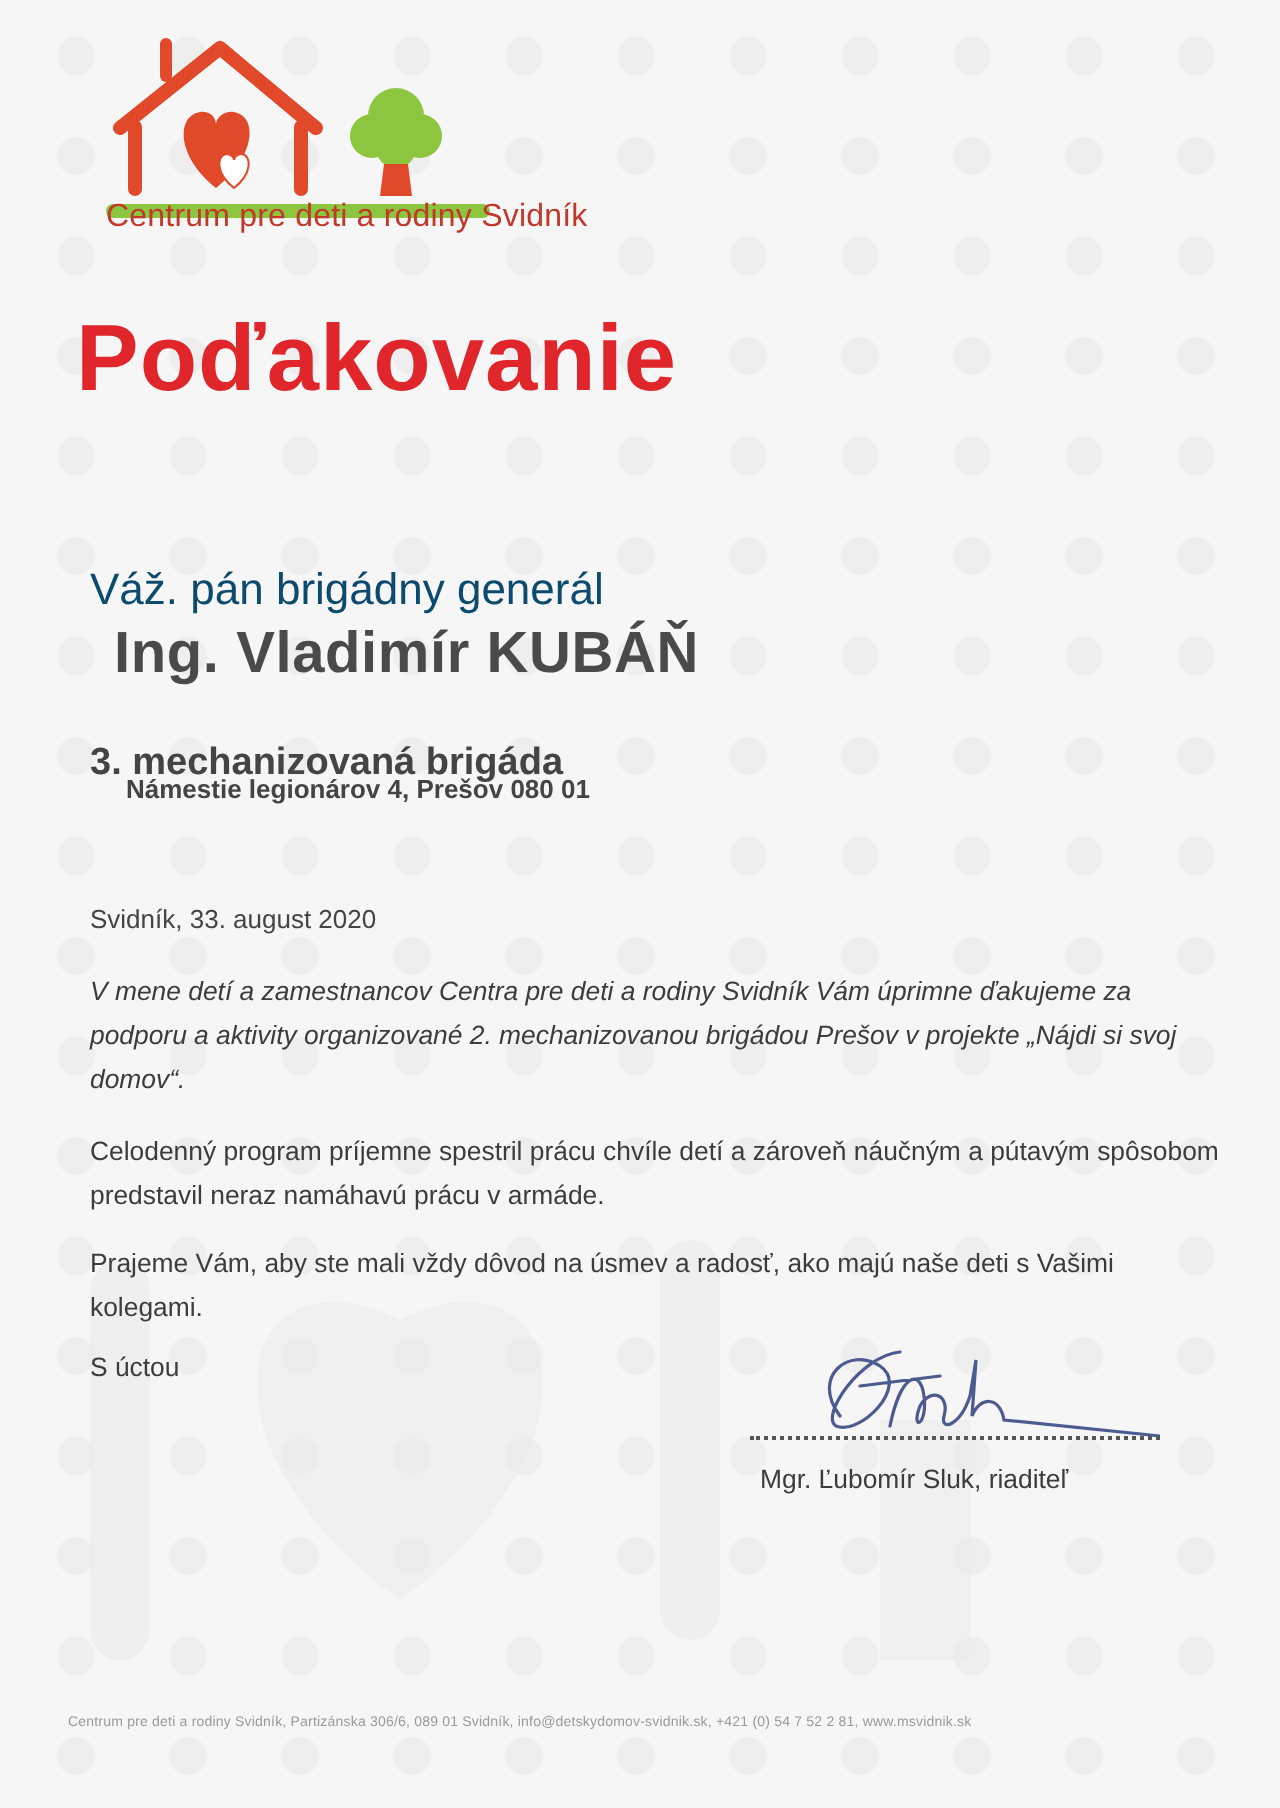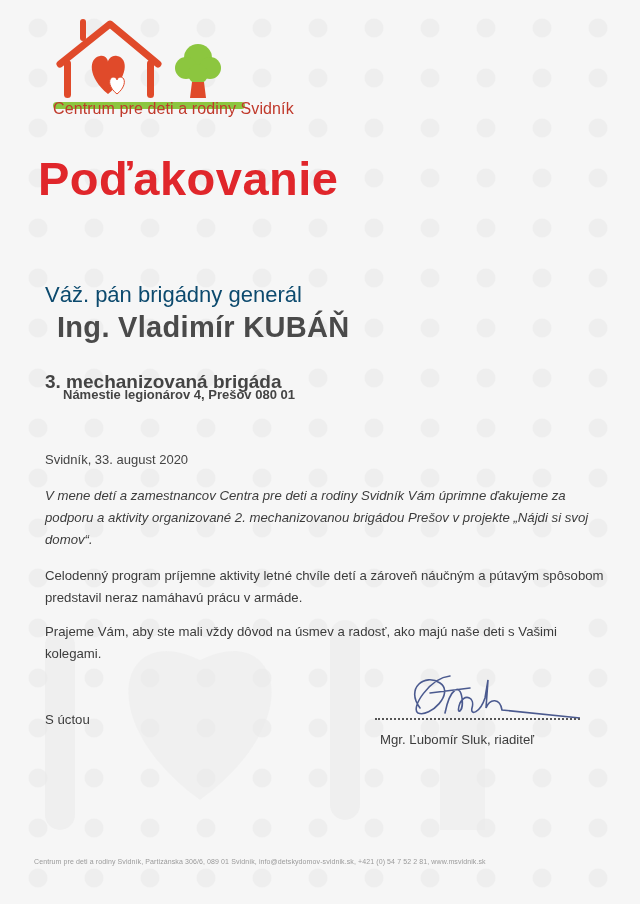--- a/index.html
+++ b/index.html
@@ -23,21 +23,21 @@
     .title { position: absolute; left: 38px; top: 151px; font-size: 47px; font-weight: bold; color: #e0262b; letter-spacing: 0.5px; }
     .salutation { position: absolute; left: 45px; top: 282px; font-size: 22px; color: #0c4a6e; }
     .name { position: absolute; left: 44px; top: 311px; font-size: 29px; font-weight: bold; color: #4a4a4a; letter-spacing: 0.3px; margin-left: 13px; }
     .unit { position: absolute; left: 45px; top: 371px; font-size: 19px; font-weight: bold; color: #444; }
     .address { position: absolute; left: 45px; top: 387px; font-size: 13px; font-weight: bold; color: #444; margin-left: 18px; }
     .date { position: absolute; left: 45px; top: 452px; font-size: 13px; color: #444; }
     .para { position: absolute; left: 45px; width: 570px; font-size: 13.2px; line-height: 22px; color: #3c3c3c; }
     .p1 { top: 485px; font-style: italic; }
     .p2 { top: 565px; }
     .p3 { top: 621px; }
-    .closing { position: absolute; left: 45px; top: 676px; font-size: 13.2px; color: #3c3c3c; margin-top: 36px; }
+    .closing { position: absolute; left: 45px; top: 676px; font-size: 13.2px; color: #3c3c3c; }
     .signature { position: absolute; left: 400px; top: 668px; width: 180px; height: 55px; }
     .sig-line { position: absolute; left: 375px; top: 718px; width: 205px; border-top: 2px dotted #555; }
     .signer { position: absolute; left: 380px; top: 732px; font-size: 13.2px; color: #3c3c3c; white-space: nowrap; text-align: center; }
     .footer { position: absolute; left: 34px; top: 858px; font-size: 7px; color: #9a9a9a; white-space: nowrap; letter-spacing: 0.1px; }
   </style>
 </head>
 <body>
 
 <div class="watermark-grid"></div>
 
@@ -71,21 +71,21 @@
 <div class="logo-caption">Centrum pre deti a rodiny Svidník</div>
 
 <div class="title">Poďakovanie</div>
 <div class="salutation">Váž. pán brigádny generál</div>
 <div class="name">Ing. Vladimír KUBÁŇ</div>
 <div class="unit">3. mechanizovaná brigáda</div>
 <div class="address">Námestie legionárov 4, Prešov 080 01</div>
 <div class="date">Svidník, 33. august 2020</div>
 
 <div class="para p1">V mene detí a zamestnancov Centra pre deti a rodiny Svidník Vám úprimne ďakujeme za podporu a aktivity organizované 2. mechanizovanou brigádou Prešov v projekte „Nájdi si svoj domov“.</div>
-<div class="para p2">Celodenný program príjemne aktivity letné chvíle detí a zároveň náučným a pútavým spôsobom predstavil neraz namáhavú prácu v armáde.</div>
+<div class="para p2">Celodenný program príjemne spestril prácu chvíle detí a zároveň náučným a pútavým spôsobom predstavil neraz namáhavú prácu v armáde.</div>
 <div class="para p3">Prajeme Vám, aby ste mali vždy dôvod na úsmev a radosť, ako majú naše deti s Vašimi kolegami.</div>
 
 <div class="closing">S úctou</div>
 
 <svg class="signature" viewBox="0 0 180 55">
   <path d="M20 40 C 5 20, 25 5, 40 15 C 55 25, 30 50, 18 45 C 10 40, 30 10, 50 8 M30 25 L 70 20 M 45 45 C 50 20, 60 15, 62 30 C 64 45, 55 48, 60 35 C 66 25, 75 30, 72 40 C 70 48, 80 45, 85 30 L 88 12 L 86 40 C 90 30, 100 30, 102 42 L 180 50" stroke="#4b5a8f" stroke-width="1.6" fill="none" stroke-linecap="round"></path>
 </svg>
 <div class="sig-line"></div>
 <div class="signer">Mgr. Ľubomír Sluk, riaditeľ</div>
 

